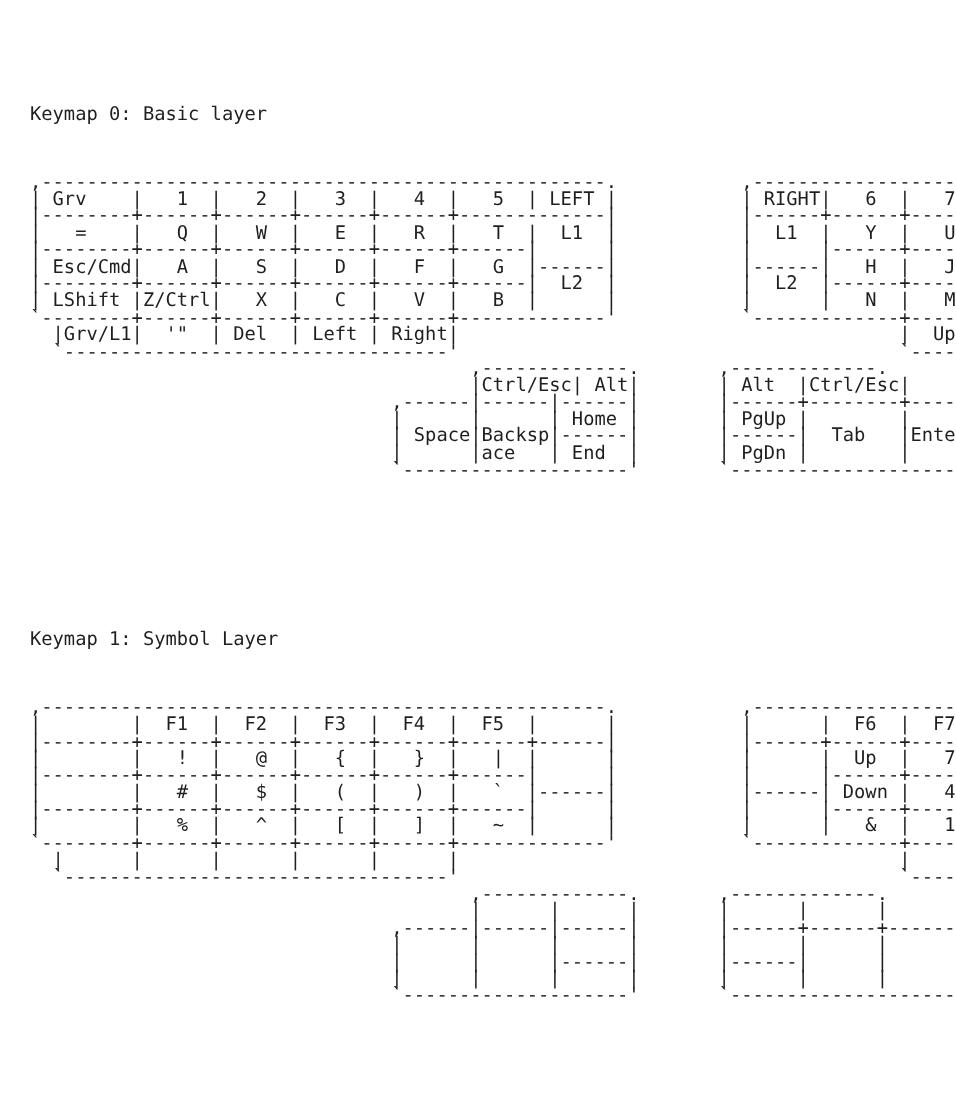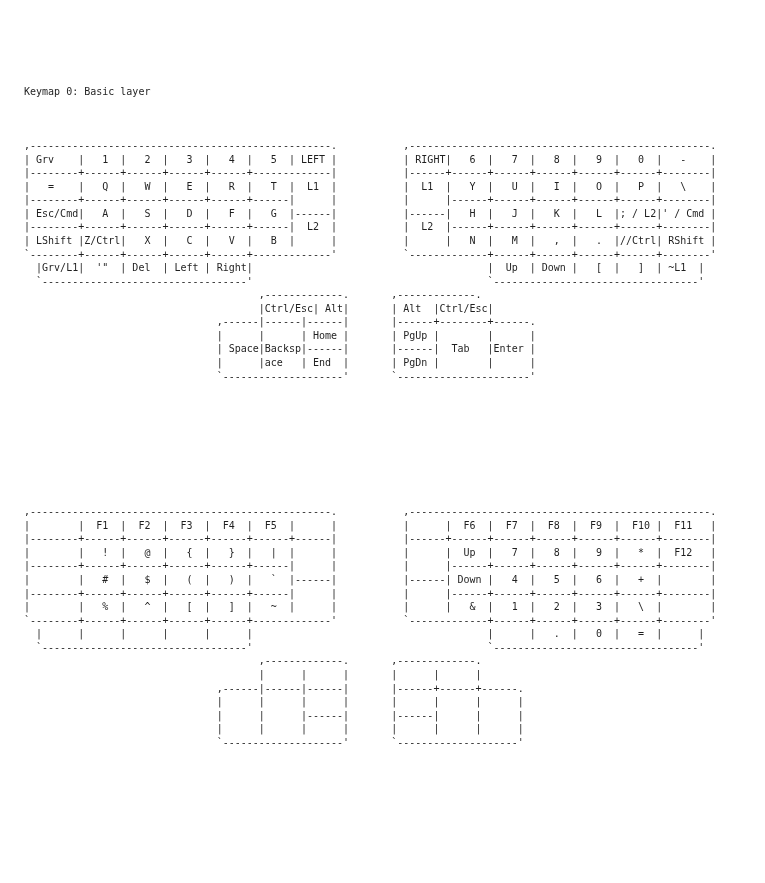--- a/index.html
+++ b/index.html
@@ -9,21 +9,21 @@
   }
   .doc {
     width: 765px;
     height: 883px;
     box-sizing: border-box;
     padding: 17px 0 0 24px;
     overflow: hidden;
     background: #ffffff;
     color: #1f1f1f;
     font-family: "DejaVu Sans Mono", "Liberation Mono", monospace;
-    font-size: 10px;
+    font-size: 15px;
     line-height: 13.56px;
     white-space: pre;
   }
   .keymap-section {
     margin: 0;
     padding: 0;
   }
   .heading {
     white-space: pre;
     margin: 0 0 13.56px 0; 
@@ -58,20 +58,21 @@
                                        ,-------------.       ,-------------.
                                        |Ctrl/Esc| Alt|       | Alt  |Ctrl/Esc|
                                 ,------|------|------|       |------+--------+------.
                                 |      |      | Home |       | PgUp |        |      |
                                 | Space|Backsp|------|       |------|  Tab   |Enter |
                                 |      |ace   | End  |       | PgDn |        |      |
                                 `--------------------'       `----------------------'</pre>
   </section>
 
   <section class="keymap-section">
+    <div class="heading">Keymap 1: Symbol Layer</div>
     <pre class="art">,--------------------------------------------------.           ,--------------------------------------------------.
 |        |  F1  |  F2  |  F3  |  F4  |  F5  |      |           |      |  F6  |  F7  |  F8  |  F9  |  F10 |  F11   |
 |--------+------+------+------+------+------+------|           |------+------+------+------+------+------+--------|
 |        |   !  |   @  |   {  |   }  |   |  |      |           |      |  Up  |   7  |   8  |   9  |   *  |  F12   |
 |--------+------+------+------+------+------|      |           |      |------+------+------+------+------+--------|
 |        |   #  |   $  |   (  |   )  |   `  |------|           |------| Down |   4  |   5  |   6  |   +  |        |
 |--------+------+------+------+------+------|      |           |      |------+------+------+------+------+--------|
 |        |   %  |   ^  |   [  |   ]  |   ~  |      |           |      |   &amp;  |   1  |   2  |   3  |   \  |        |
 `--------+------+------+------+------+-------------'           `-------------+------+------+------+------+--------'
   |      |      |      |      |      |                                       |      |   .  |   0  |   =  |      |

